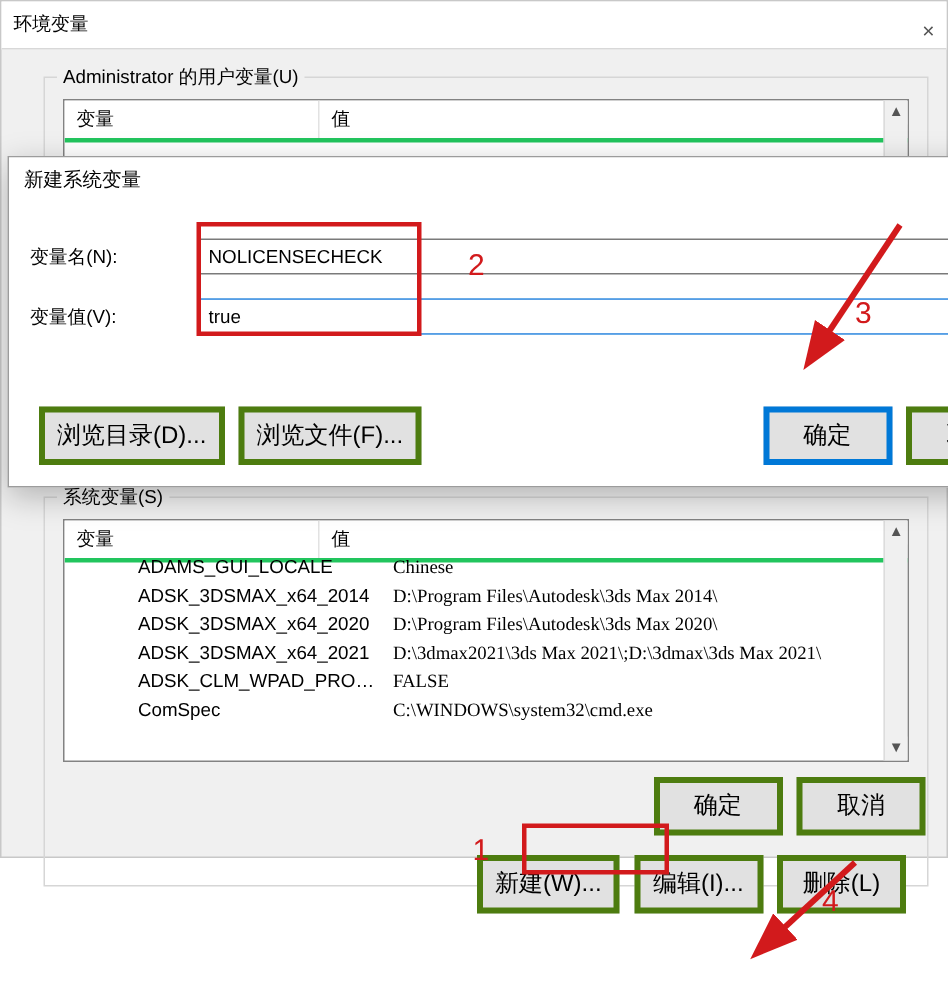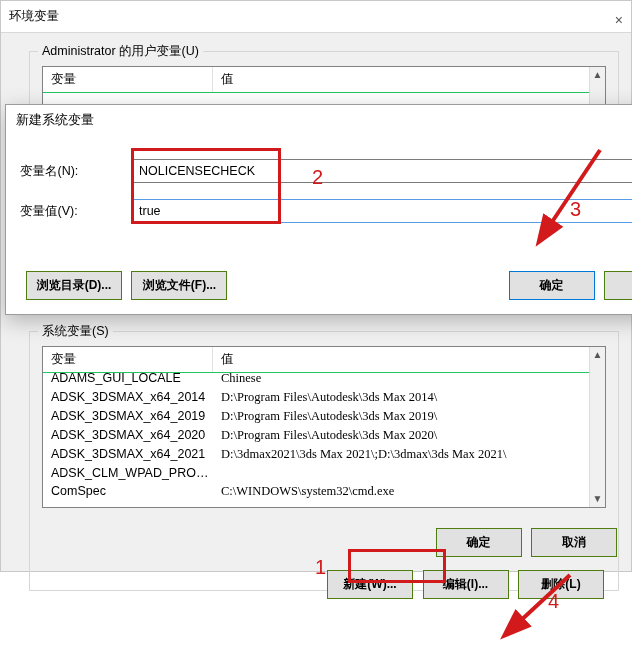--- a/index.html
+++ b/index.html
@@ -24,42 +24,42 @@
   }
   .group-label {
     position: absolute; top: -9px; left: 8px; background: #f0f0f0;
     padding: 0 4px; color: #000;
   }
 
   .listbox {
     border: 1px solid #828282; background: #ffffff; width: 100%;
     height: 176px; overflow: hidden; position: relative;
   }
-  .listHeader { display: flex; border-bottom: 1px solid #22c55e; background: #ffffff; }
+  .listHeader { display: flex; border-bottom: 3px solid #22c55e; background: #ffffff; }
   .listHeader .col {
     padding: 4px 8px; white-space: nowrap;
   }
   .colVar { width: 170px; border-right: 1px solid #e2e2e2; }
   .colVal { flex: 1; }
-  .listBody { position: absolute; left:0; right:16px; top:22px; bottom:0; overflow: hidden; }
+  .listBody { position: absolute; left:0; right:16px; top:22px; bottom:0; overflow: hidden; padding-left: 41px; }
   .listBody .row { display: flex; padding: 2px 0; }
   .listBody .row .c1 { width: 170px; padding-left: 8px; white-space:nowrap; overflow:hidden; text-overflow:ellipsis; }
   .listBody .row .c2 { flex: 1; padding-left: 8px; white-space:nowrap; overflow:hidden; text-overflow:ellipsis;font-family:Liberation Serif, serif; }
 
   .scrollbar {
     position: absolute; right:0; top:0; bottom:0; width:16px; background:#f0f0f0;
     border-left: 1px solid #dcdcdc;
   }
   .scrollbar .arrow { height: 16px; text-align:center; font-size:10px; line-height:16px; color:#555; background:#f0f0f0; }
 
   .btnRow { text-align: right; padding: 14px 2px 0 0; margin-top: 48px; }
   .btn {
     display: inline-block; min-width: 86px; padding: 5px 8px; margin-left: 6px;
-    border: 1px solid #4d7c0f; background: #e1e1e1; text-align: center;
-    cursor: pointer; vertical-align: middle; font-size: 12px; white-space: nowrap; font-weight: bold;
+    border: 4px solid #4d7c0f; background: #e1e1e1; text-align: center;
+    cursor: pointer; vertical-align: middle; font-size: 16px; white-space: nowrap;
   }
 
   
   .modal {
     position: absolute; left: 5px; top: 104px; width: 700px; 
     background: #ffffff; border: 1px solid #9c9c9c;
     box-shadow: 0 6px 20px rgba(0,0,0,0.25);
   }
   .modal .mtitle { padding: 6px 10px 8px 10px; background:#ffffff; font-size: 13px; }
   .modal .mbody { padding: 22px 14px 16px 14px; }
@@ -146,33 +146,30 @@
         <div class="listBody" id="sysRows">
             <div class="row">
               <div class="c1">ADAMS_GUI_LOCALE</div>
               <div class="c2">Chinese</div>
             </div>
             <div class="row">
               <div class="c1">ADSK_3DSMAX_x64_2014</div>
               <div class="c2">D:\Program Files\Autodesk\3ds Max 2014\</div>
             </div>
             <div class="row">
-              <div class="c1">ADSK_3DSMAX_x64_2019</div>
-              <div class="c2">D:\Program Files\Autodesk\3ds Max 2019\</div>
-            </div>
-            <div class="row">
               <div class="c1">ADSK_3DSMAX_x64_2020</div>
               <div class="c2">D:\Program Files\Autodesk\3ds Max 2020\</div>
             </div>
             <div class="row">
               <div class="c1">ADSK_3DSMAX_x64_2021</div>
               <div class="c2">D:\3dmax2021\3ds Max 2021\;D:\3dmax\3ds Max 2021\</div>
             </div>
             <div class="row">
               <div class="c1">ADSK_CLM_WPAD_PROXY...</div>
+              <div class="c2">FALSE</div>
             </div>
             <div class="row">
               <div class="c1">ComSpec</div>
               <div class="c2">C:\WINDOWS\system32\cmd.exe</div>
             </div>
           </div>
         <div class="scrollbar">
           <div class="arrow">▲</div>
           <div style="position:absolute; bottom:0; left:0; right:0;">
             <div class="arrow">▼</div>

